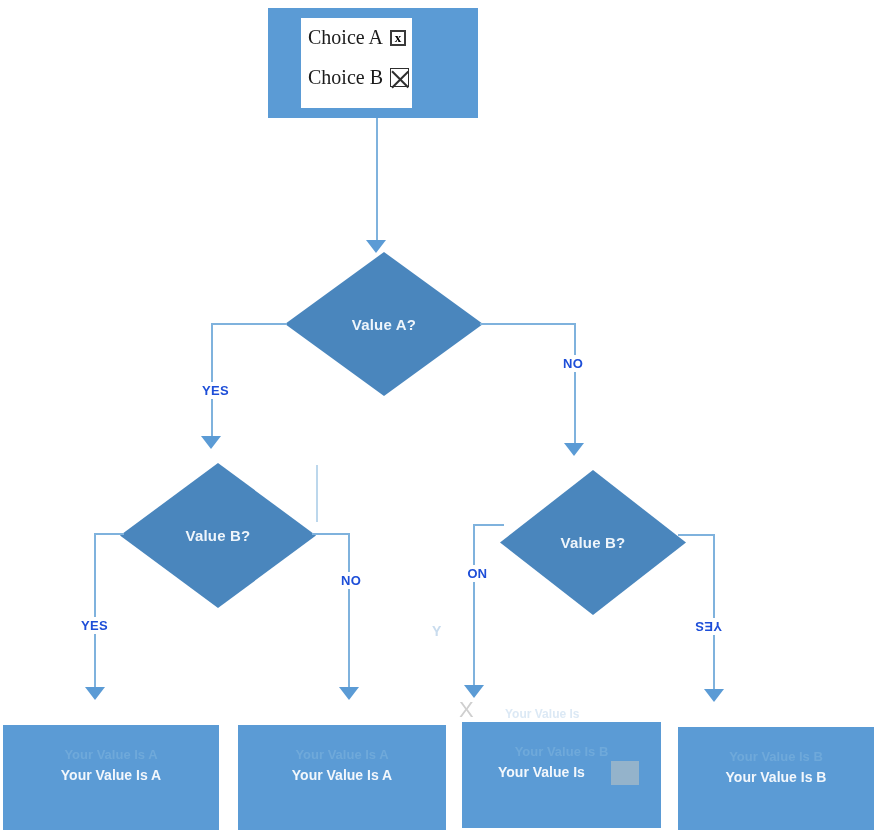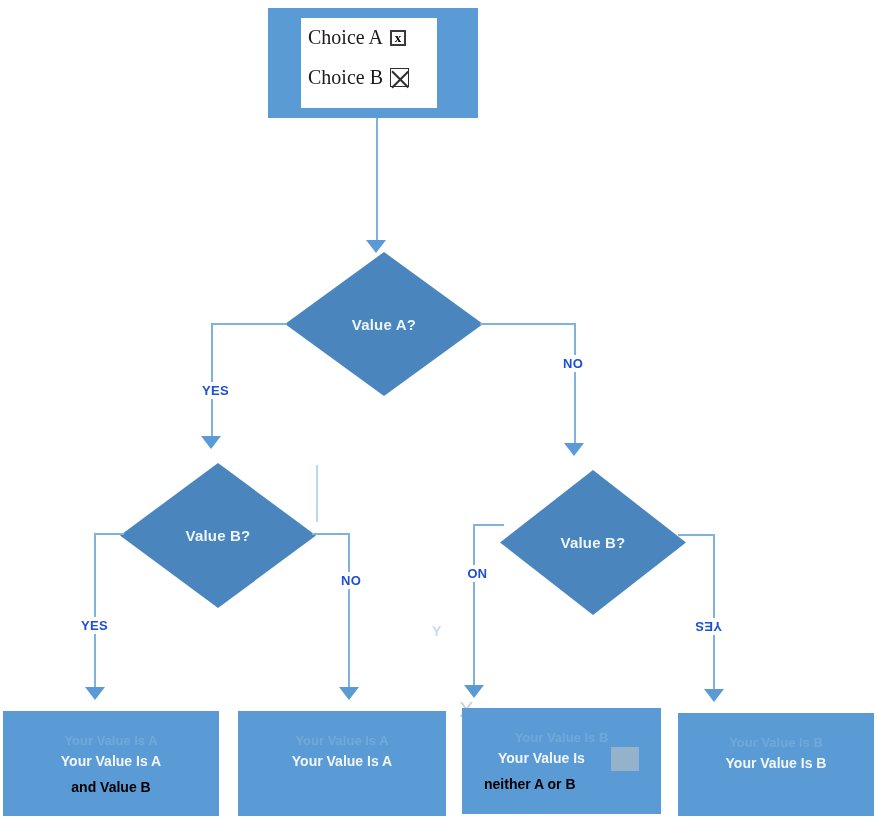--- a/index.html
+++ b/index.html
@@ -24,21 +24,21 @@
     left: 268px;
     top: 8px;
     width: 210px;
     height: 110px;
     background: #5b9bd5;
   }
   .choice-panel {
     position: absolute;
     left: 33px;
     top: 10px;
-    width: 136px;
+    width: 111px;
     height: 90px;
     background: #ffffff;
     box-sizing: border-box;
   }
   .choice-row {
     position: absolute;
     left: 7px;
     display: flex;
     align-items: center;
     gap: 7px;
@@ -112,20 +112,21 @@
   }
   #d-valueA { left: 285px; top: 252px; width: 198px; height: 144px; }
   #d-valueB-left { left: 120px; top: 463px; width: 196px; height: 145px; }
   #d-valueB-right { left: 500px; top: 470px; width: 186px; height: 145px; }
 
   
   .result-box {
     position: absolute;
     background: #5b9bd5;
     overflow: hidden;
+    margin-top: 14px;
   }
   .result-box .ghost {
     position: absolute;
     left: 0;
     right: 0;
     top: 22px;
     text-align: center;
     font-size: 13px;
     font-weight: 600;
     color: #6fa9da;
@@ -296,33 +297,31 @@
   <div class="arrow-down" style="left:704px; top:689px;"></div>
   <div class="edge-label flipped" style="left:692px; top:618px;">YES</div>
 
   <div class="ghost-y" style="left:432px; top:623px;">Y</div>
   <div class="ghost-x" style="left:459px; top:697px;">X</div>
   <div class="ghost-strip" style="left:505px; top:707px;">Your Value Is</div>
 
   <div class="result-box" id="box-a-and-b">
     <div class="ghost">Your Value Is A</div>
     <div class="line-main">Your Value Is A</div>
-    <div class="line-sub">and Value B</div>
   </div>
 
   <div class="result-box" id="box-a">
     <div class="ghost">Your Value Is A</div>
     <div class="line-main">Your Value Is A</div>
   </div>
 
   <div class="result-box" id="box-neither">
     <div class="ghost">Your Value Is B</div>
     <div class="line-main">Your Value Is</div>
     <div class="sel-square"></div>
-    <div class="line-sub">neither A or B</div>
   </div>
 
   <div class="result-box" id="box-b">
     <div class="ghost">Your Value Is B</div>
     <div class="line-main">Your Value Is B</div>
   </div>
 
 </div>
 
 </body></html>

